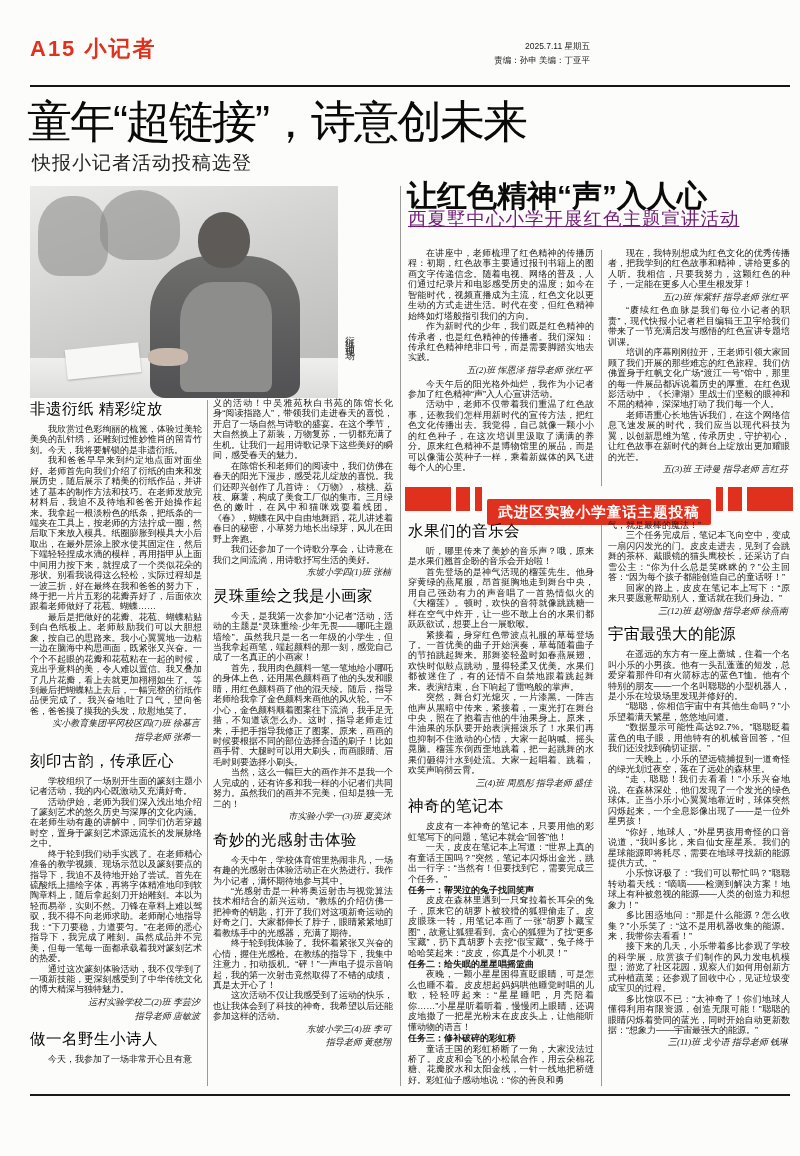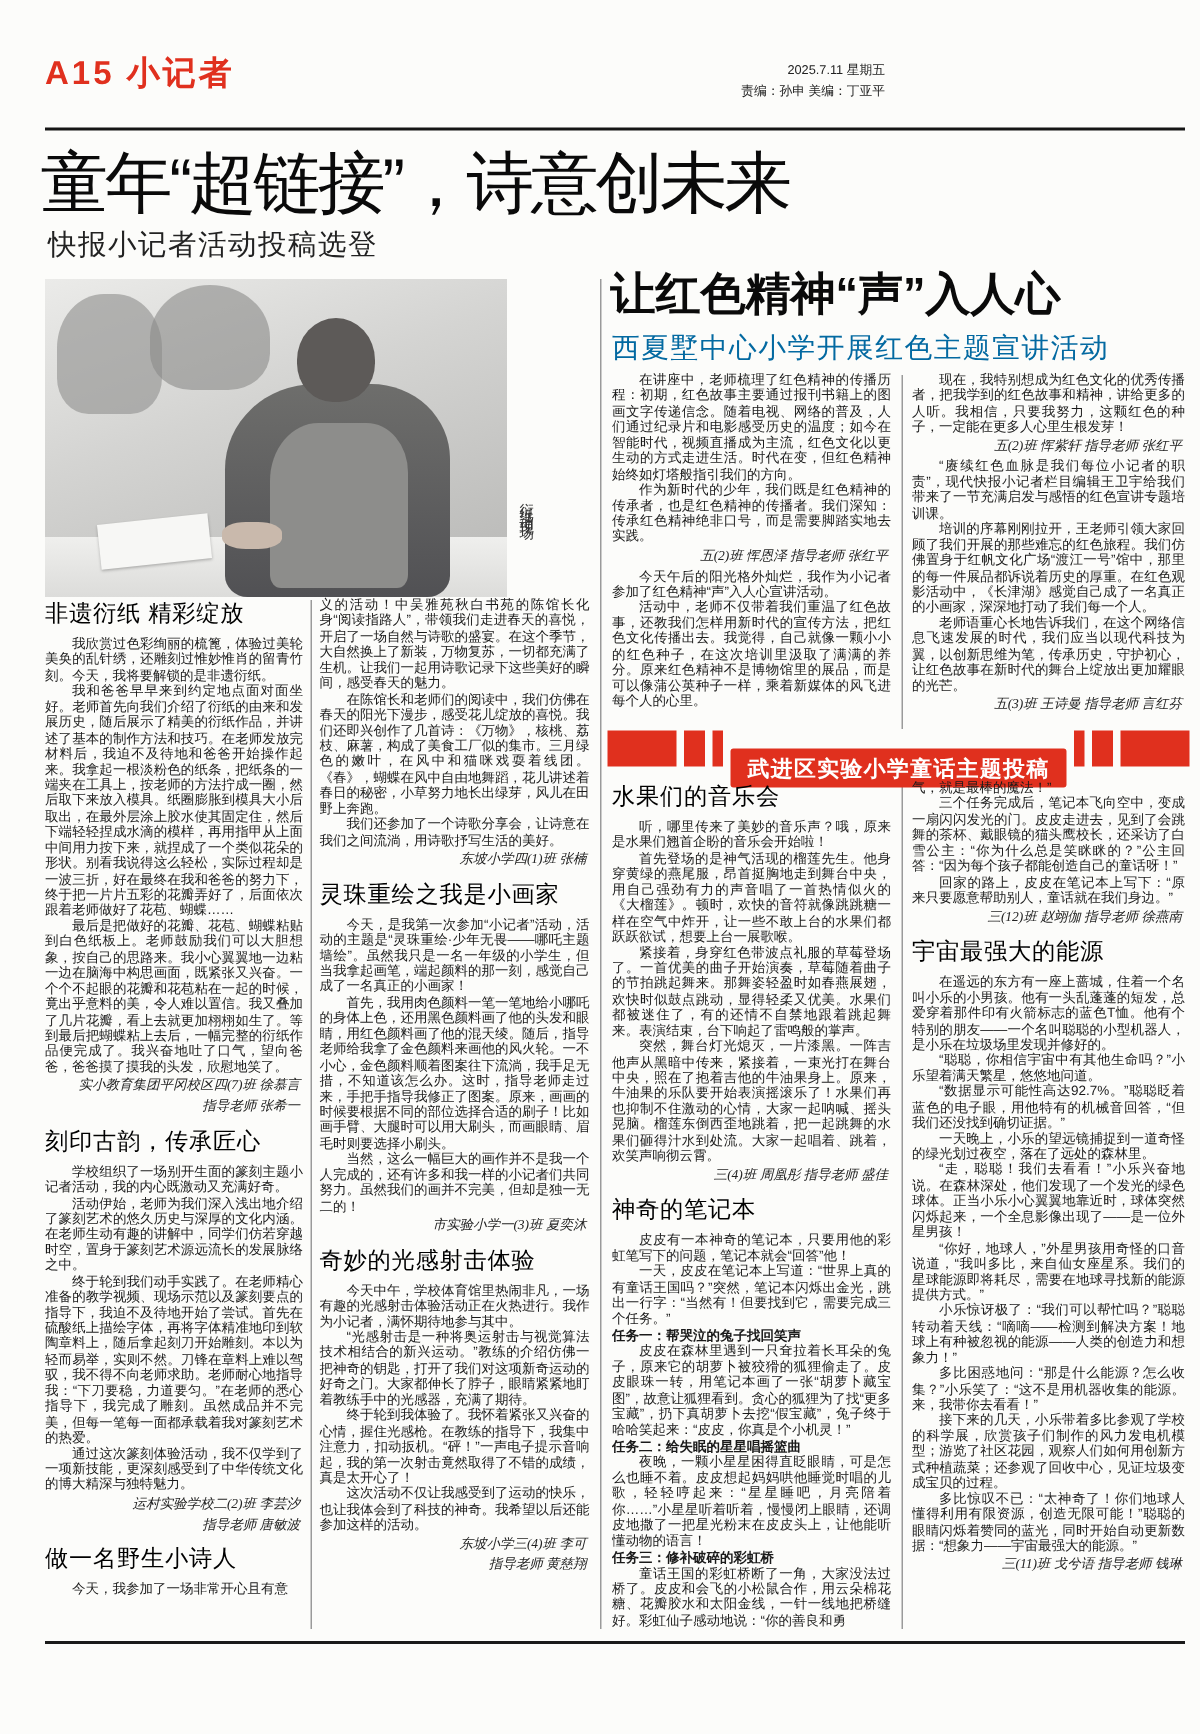--- a/index.html
+++ b/index.html
@@ -26,21 +26,21 @@
   .ph-hand{left:118px;top:162px;width:40px;height:18px;background:#c9b9ac;border-radius:40%;}
   .photo-caption{left:343px;top:328px;writing-mode:vertical-rl;font-size:9.5px;color:#333;letter-spacing:3px;}
   
   .vdiv{width:1px;background:#9a9a9a;}
   .div12{left:207px;top:400px;height:686px;}
   .div23{left:400px;top:186px;height:900px;}
   .div34{left:601px;top:250px;height:836px;}
   .brule{left:30px;top:1094px;width:760px;height:2px;background:#1a1a1a;}
   
   .r-headline{left:407px;top:176px;font-size:30px;font-weight:bold;color:#0a0a0a;letter-spacing:0px;}
-  .r-subhead{left:408px;top:219px;font-size:18.5px;color:#0369a1;letter-spacing:1px;}
+  .r-subhead{left:408px;top:206px;font-size:18.5px;color:#701a75;letter-spacing:1px;text-decoration:underline;}
   .rcolA{left:408px;top:248px;width:186px;height:238px;overflow:hidden;}
   .rcolB{left:608px;top:248px;width:182px;height:238px;overflow:hidden;}
   
   .banner{left:405px;top:486px;width:388px;height:26px;display:flex;align-items:center;gap:5px;background:#fcfcfa;}
   .banner .bar{height:24px;background:#e0301e;flex:0 0 auto;}
   .b1{width:46px;} .b2{width:14px;} .b3{width:7px;}
   .banner .blabel{flex:1 1 auto;height:26px;background:#e0301e;color:#fff;font-weight:bold;font-size:14.5px;display:flex;align-items:center;justify-content:center;letter-spacing:1px;border-radius:2px;margin-top:26px;}
   
   .col{position:absolute;overflow:hidden;}
   .col1{left:30px;top:398px;width:172px;height:688px;}
@@ -95,21 +95,21 @@
     <p>在讲座中，老师梳理了红色精神的传播历程：初期，红色故事主要通过报刊书籍上的图画文字传递信念。随着电视、网络的普及，人们通过纪录片和电影感受历史的温度；如今在智能时代，视频直播成为主流，红色文化以更生动的方式走进生活。时代在变，但红色精神始终如灯塔般指引我们的方向。</p>
     <p>作为新时代的少年，我们既是红色精神的传承者，也是红色精神的传播者。我们深知：传承红色精神绝非口号，而是需要脚踏实地去实践。</p>
     <div class="sig">五(2)班 恽恩泽 指导老师 张红平</div>
     <p>今天午后的阳光格外灿烂，我作为小记者参加了红色精神“声”入人心宣讲活动。</p>
     <p>活动中，老师不仅带着我们重温了红色故事，还教我们怎样用新时代的宣传方法，把红色文化传播出去。我觉得，自己就像一颗小小的红色种子，在这次培训里汲取了满满的养分。原来红色精神不是博物馆里的展品，而是可以像蒲公英种子一样，乘着新媒体的风飞进每个人的心里。</p>
   </div>
   <div class="abs rcolB">
     <p>现在，我特别想成为红色文化的优秀传播者，把我学到的红色故事和精神，讲给更多的人听。我相信，只要我努力，这颗红色的种子，一定能在更多人心里生根发芽！</p>
     <div class="sig">五(2)班 恽紫轩 指导老师 张红平</div>
     <p>“赓续红色血脉是我们每位小记者的职责”，现代快报小记者栏目编辑王卫宇给我们带来了一节充满启发与感悟的红色宣讲专题培训课。</p>
-    <p>培训的序幕刚刚拉开，王老师引领大家回顾了我们开展的那些难忘的红色旅程。我们仿佛置身于红帆文化广场“渡江一号”馆中，那里的每一件展品都诉说着历史的厚重。在红色观影活动中，《长津湖》感觉自己成了一名真正的小画家，深深地打动了我们每一个人。</p>
+    <p>培训的序幕刚刚拉开，王老师引领大家回顾了我们开展的那些难忘的红色旅程。我们仿佛置身于红帆文化广场“渡江一号”馆中，那里的每一件展品都诉说着历史的厚重。在红色观影活动中，《长津湖》里战士们坚毅的眼神和不屈的精神，深深地打动了我们每一个人。</p>
     <p>老师语重心长地告诉我们，在这个网络信息飞速发展的时代，我们应当以现代科技为翼，以创新思维为笔，传承历史，守护初心，让红色故事在新时代的舞台上绽放出更加耀眼的光芒。</p>
     <div class="sig">五(3)班 王诗曼 指导老师 言红芬</div>
   </div>
 
   <div class="abs banner">
     <div class="bar b1"></div>
     <div class="bar b2"></div>
     <div class="bar b3"></div>
     <div class="blabel">武进区实验小学童话主题投稿</div>
     <div class="bar b3"></div>

